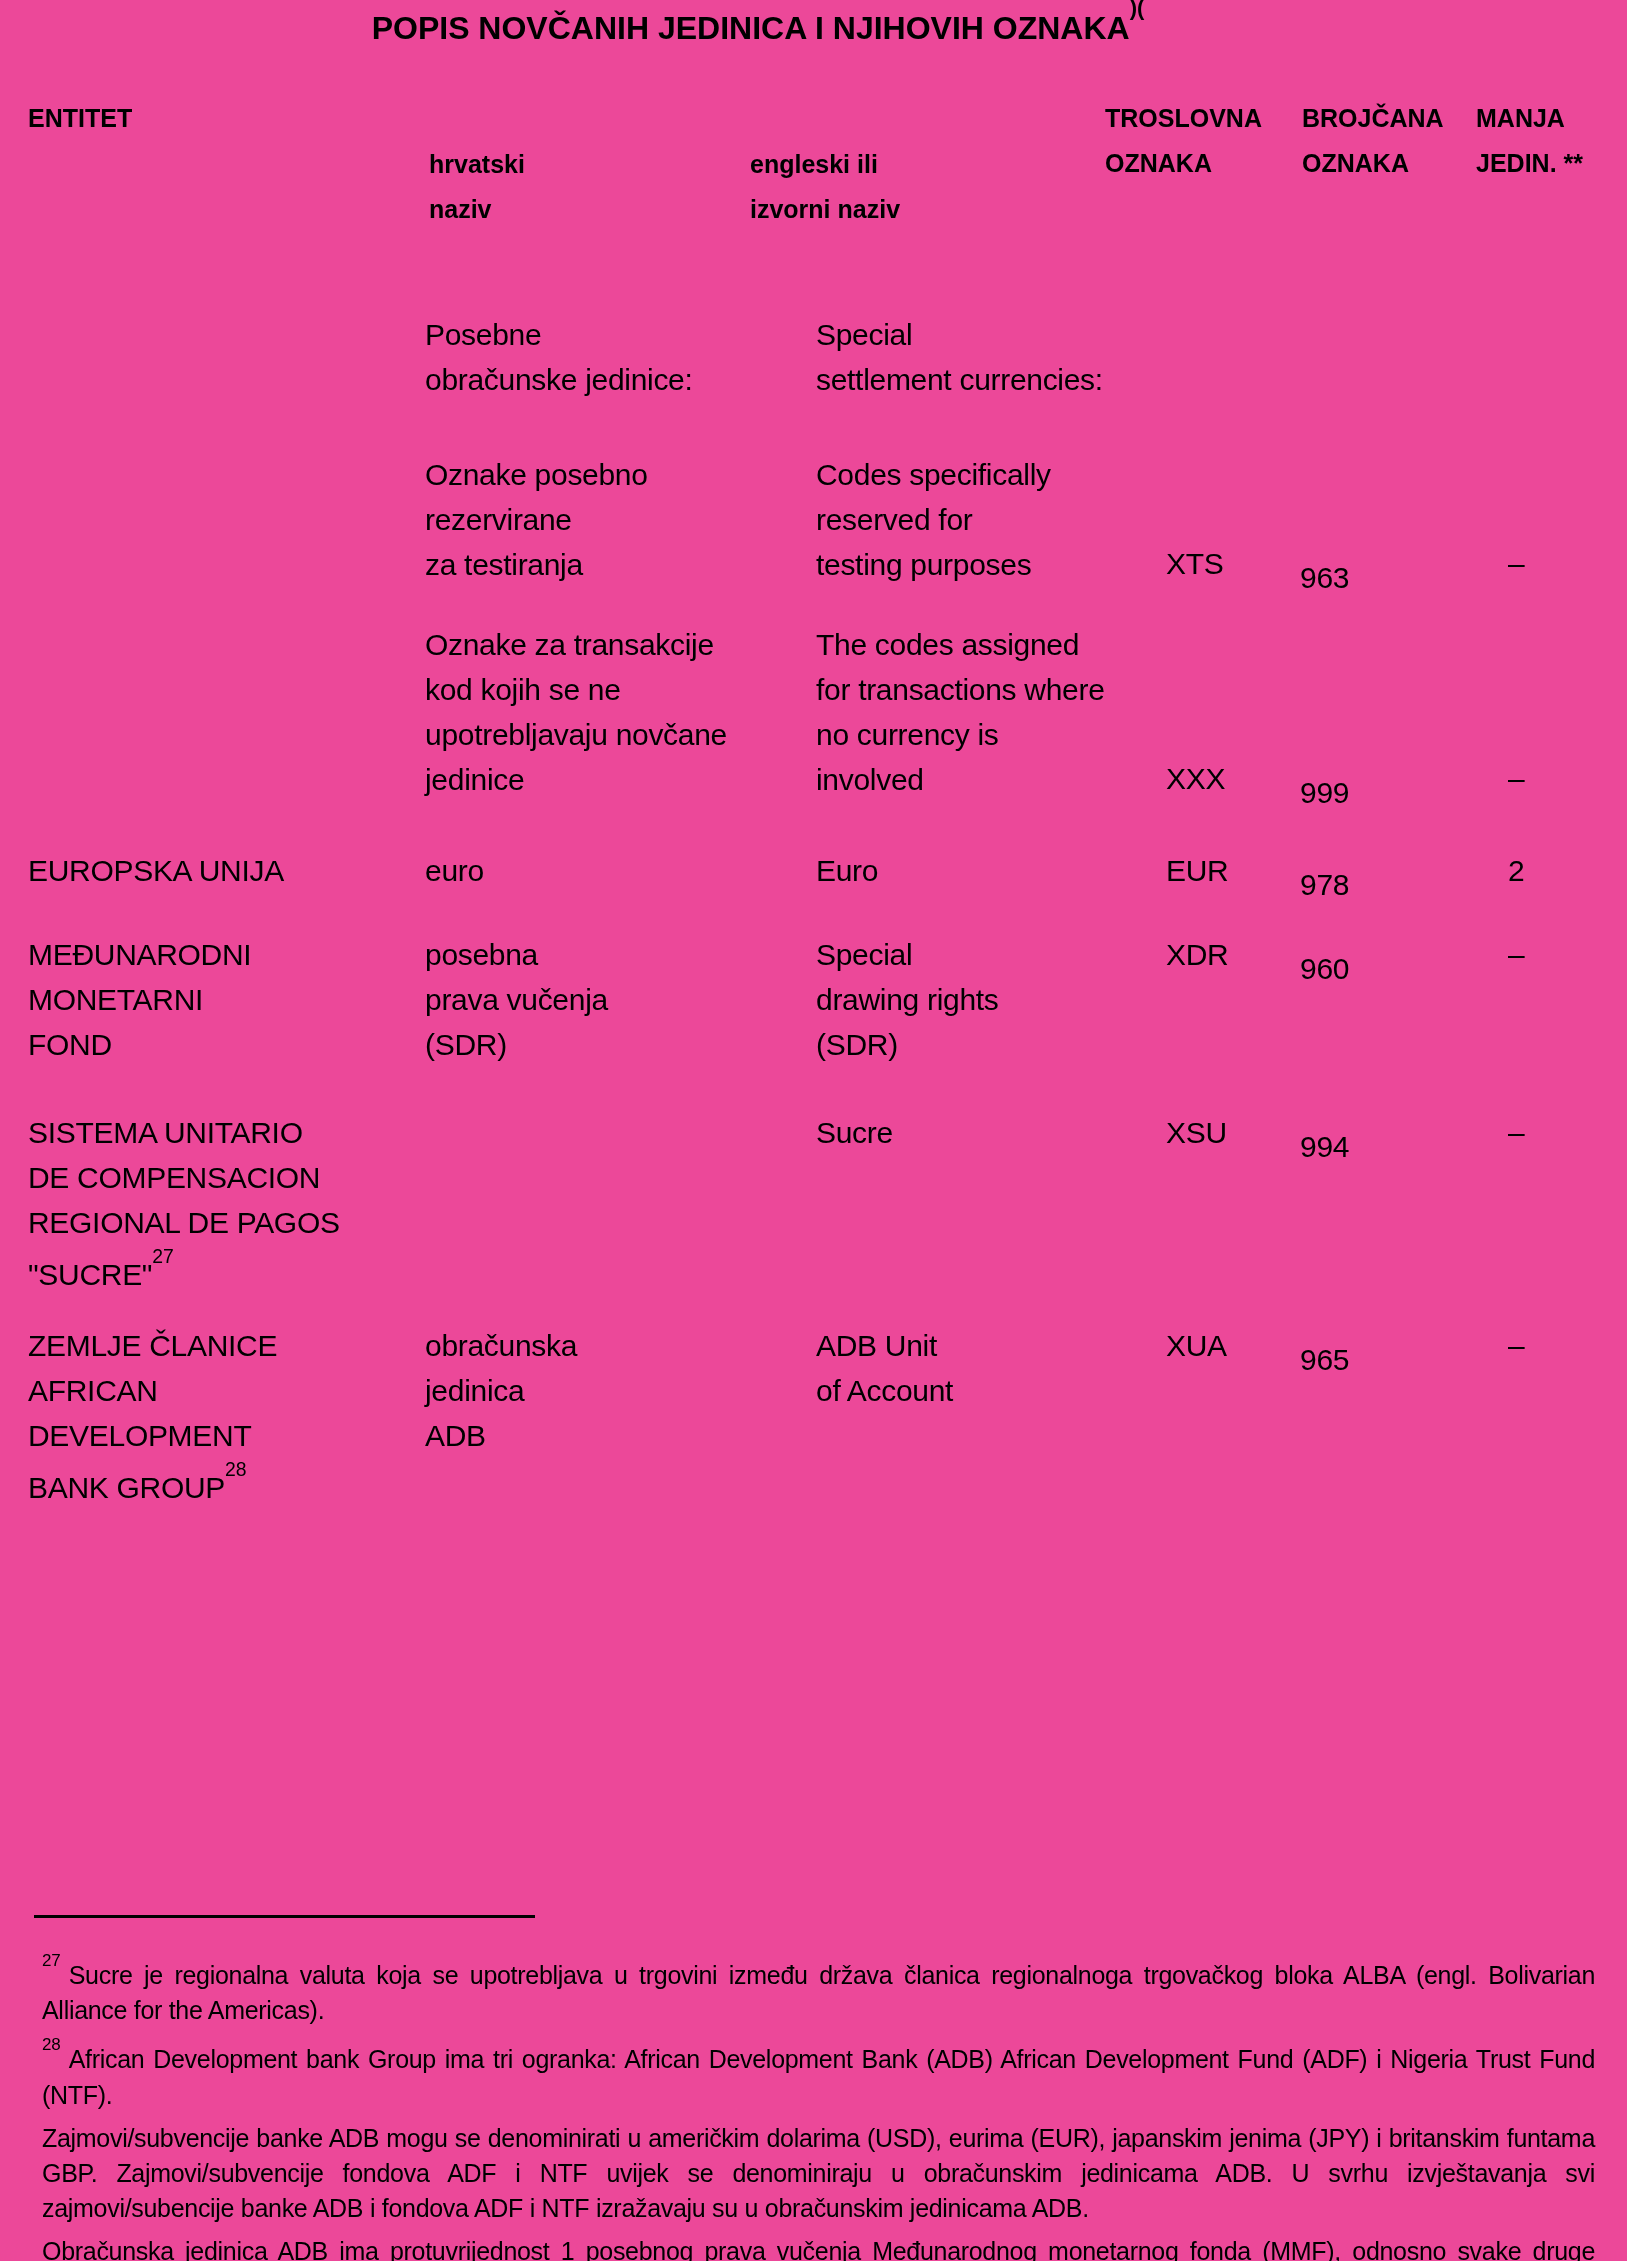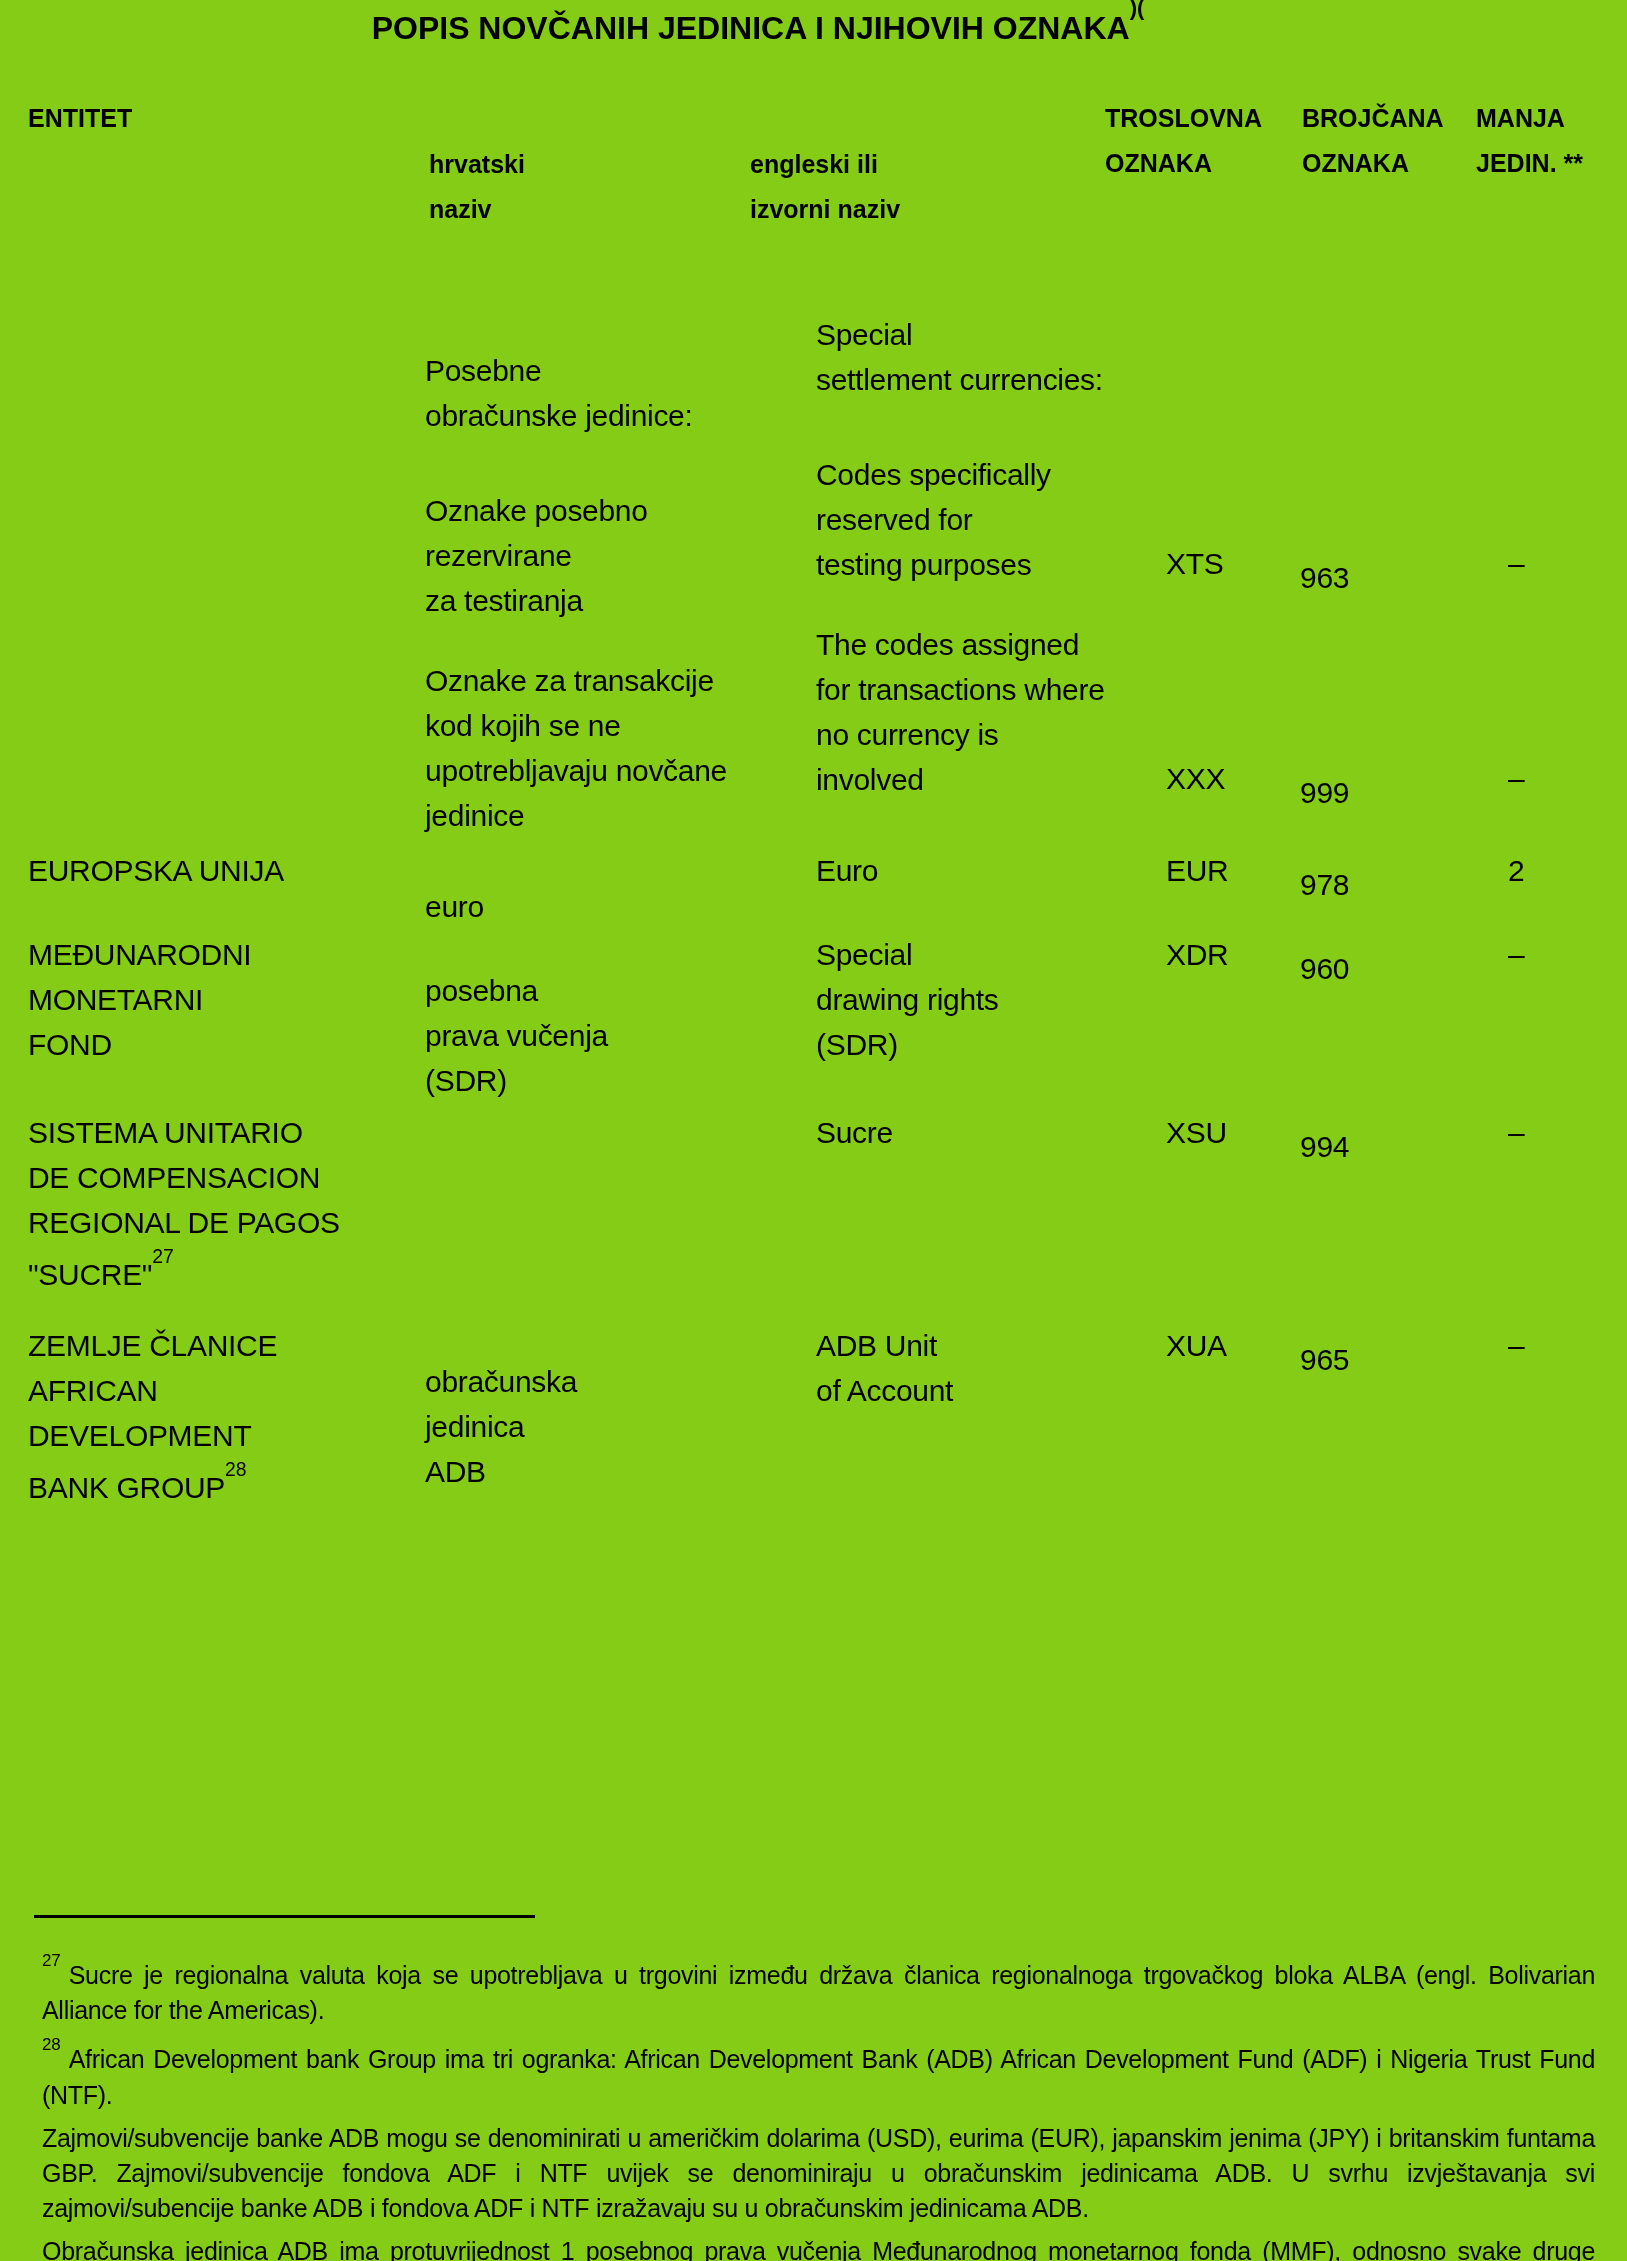--- a/index.html
+++ b/index.html
@@ -1,17 +1,17 @@
 <!DOCTYPE html>
 <html lang="hr" style="font-size:13.5px"><head>
 <meta charset="utf-8">
 <style>
   html,body{margin:0;padding:0;background:#888;}
   .page{
-    position:relative;width:1628px;height:2261px;background:#84cc16;
+    position:relative;width:1628px;height:2261px;background:#ec4899;
     font-family:"Liberation Sans","DejaVu Sans",sans-serif;color:#000;
     overflow:hidden;
   }
   
   .title{
     position:absolute;top:6.7px;left:0;width:1516px;text-align:center;
     font-size:32px;font-weight:bold;white-space:nowrap;
   }
   .title-sup{font-size:22px;position:relative;top:-11.8px;font-weight:bold;}
   
@@ -19,21 +19,21 @@
     position:absolute;font-weight:bold;font-size:25px;line-height:45px;
     white-space:pre-line;
   }
   
   .row{position:absolute;left:0;width:1628px;height:0;}
   .cell{
     position:absolute;top:0;font-size:30px;line-height:45px;
     white-space:pre-line;letter-spacing:-0.3px;
   }
   .c-ent{left:28px;}
-  .c-hr{left:425px;margin-top:36px;}
+  .c-hr{left:425px;}
   .c-en{left:816px;}
   .c-alpha{left:1166px;}
   .c-num{left:1300px;margin-top:14px;}
   .c-minor{left:1508px;}
   .off2{top:89px;}
   .off3{top:134px;}
   .fnref{font-size:19.4px;position:relative;top:-11px;letter-spacing:0;}
   
   .fnsep{position:absolute;left:34px;top:1915px;width:501px;height:3.4px;background:#000;}
   .footnotes{

